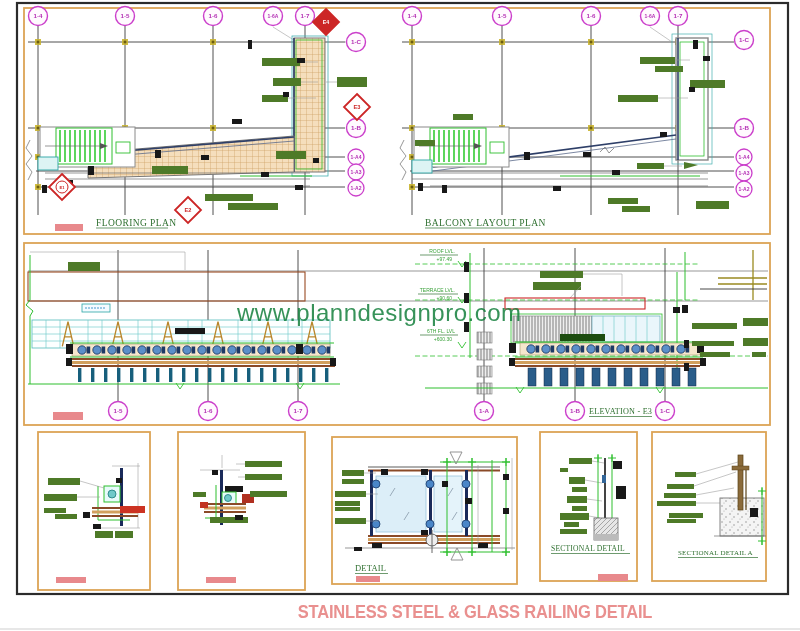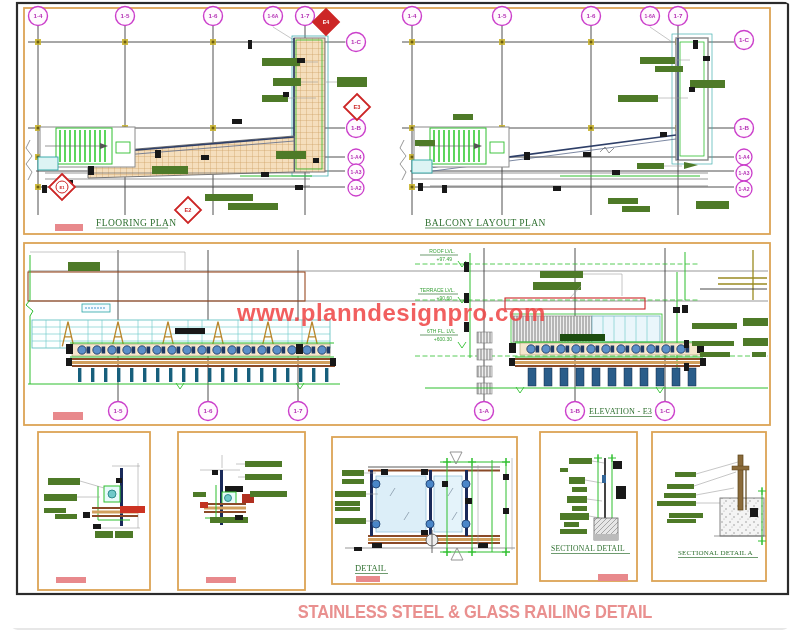--- a/index.html
+++ b/index.html
@@ -1,17 +1,17 @@
 <!DOCTYPE html>
 <html><head>
 <meta charset="utf-8">
 <style>
   html,body{margin:0;padding:0;background:#ffffff;}
   .sheet{position:relative;width:800px;height:631px;background:#fff;overflow:hidden;
-         font-family:"Liberation Sans",sans-serif;border-radius:24px;}
+         font-family:"Liberation Sans",sans-serif;}
   .sheet svg{position:absolute;left:0;top:0;}
   
   .gl{stroke:#3c3c3c;stroke-width:.9;fill:none}
   .gl2{stroke:#6a6a6a;stroke-width:.7;fill:none}
   .ld{stroke:#979797;stroke-width:.55;fill:none}
   .grn{stroke:#2fbf2f;stroke-width:1;fill:none}
   .cyn{stroke:#6fcaca;stroke-width:.65;fill:none}
   .brn{stroke:#8a4a28;stroke-width:2;fill:none}
   .tan{stroke:#d2a05e;stroke-width:3;fill:none}
   .red{stroke:#cc2626;stroke-width:1.1;fill:none}
@@ -22,22 +22,22 @@
   .sal{fill:#e8898c}
   text{font-family:"Liberation Sans",sans-serif}
   .bt{font-size:6.2px;font-weight:bold;fill:#b42fb4;text-anchor:middle}
   .bt2{font-size:5px;font-weight:bold;fill:#b42fb4;text-anchor:middle}
   .dt{font-size:5.6px;font-weight:bold;fill:#cc2626;text-anchor:middle}
   .dtw{font-size:5.2px;font-weight:bold;fill:#ffffff;text-anchor:middle}
   .ptitle{font-family:"Liberation Serif",serif;font-size:9.5px;fill:#2f7030;letter-spacing:.4px}
   .stitle{font-family:"Liberation Serif",serif;font-size:7.6px;fill:#2f7030;letter-spacing:.2px}
   .lvl{font-size:5px;fill:#3aa23a;text-anchor:end}
   .tl{stroke:#2f7030;stroke-width:.7}
-  .watermark{position:absolute;left:237px;top:299px;font-size:24px;font-weight:bold;
-             color:#ef4444;opacity:.85;letter-spacing:.5px;pointer-events:none;}
+  .watermark{position:absolute;left:237px;top:299px;font-size:24px;font-weight:normal;
+             color:#15803d;opacity:.85;letter-spacing:.5px;pointer-events:none;}
   .sheet-title{position:absolute;left:295px;top:601px;width:360px;text-align:center;
                font-size:16.5px;font-weight:bold;color:#e9908f;letter-spacing:-.2px;
                transform:scaleY(1.12);transform-origin:top;}
 </style>
 </head>
 <body>
 
 <div class="sheet">
 
 <svg width="800" height="631" viewBox="0 0 800 631">

